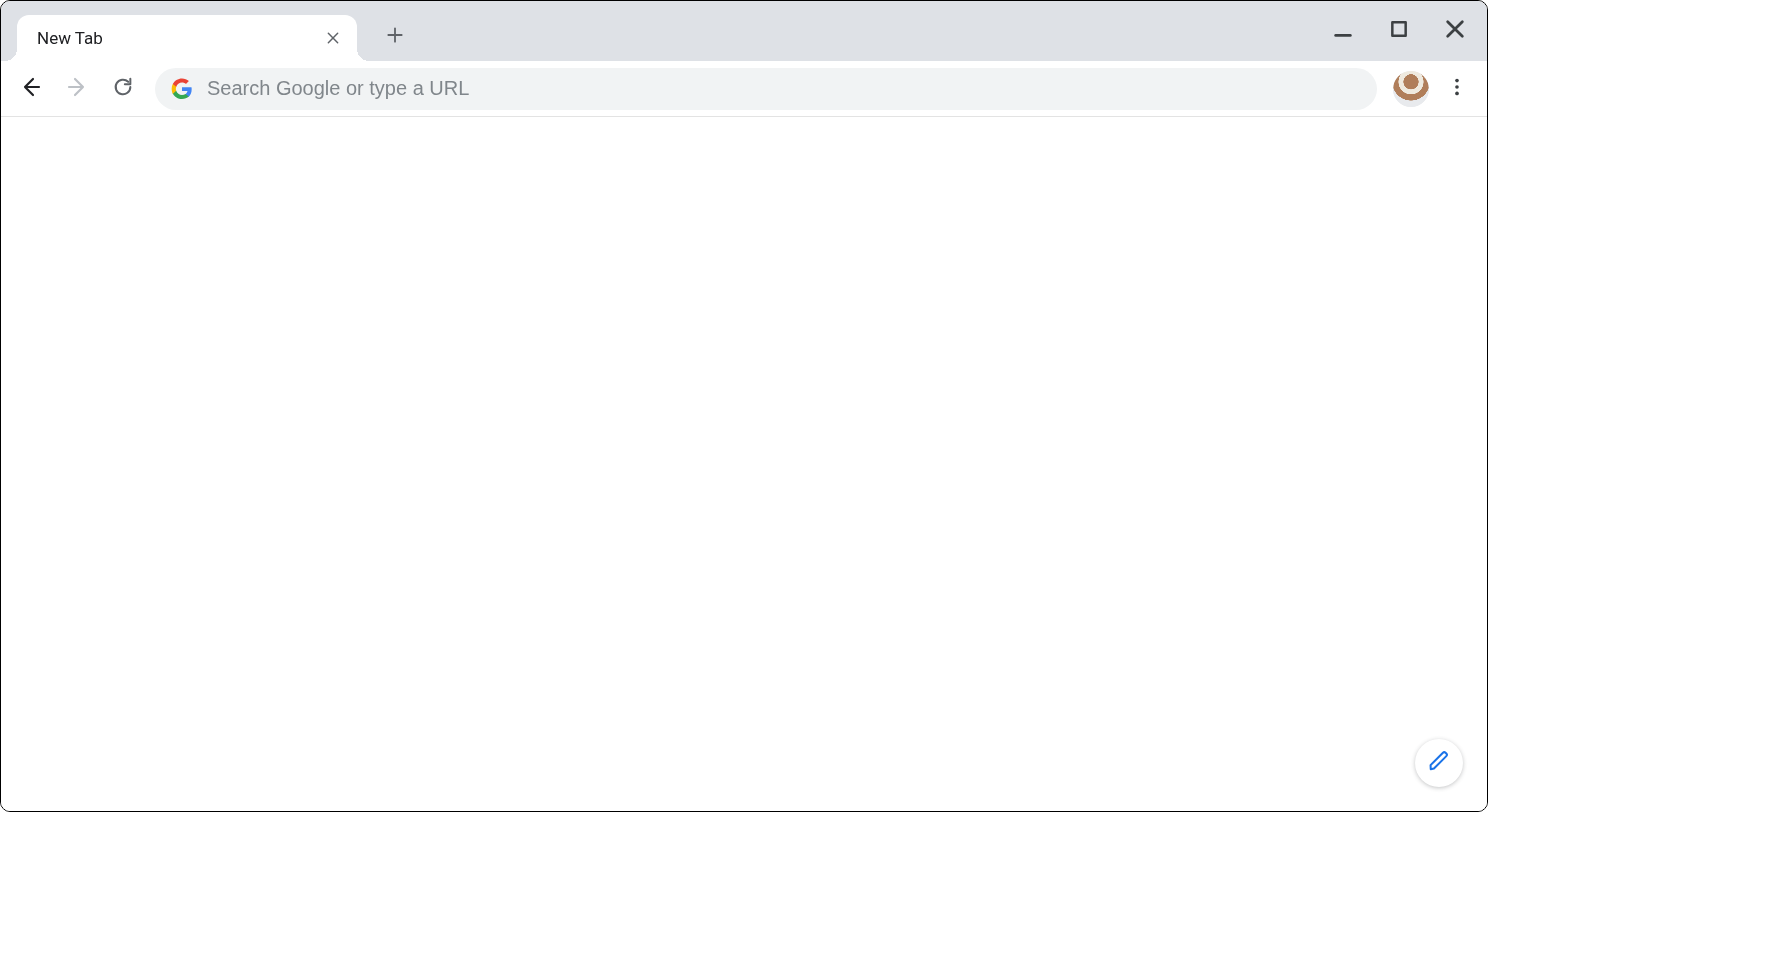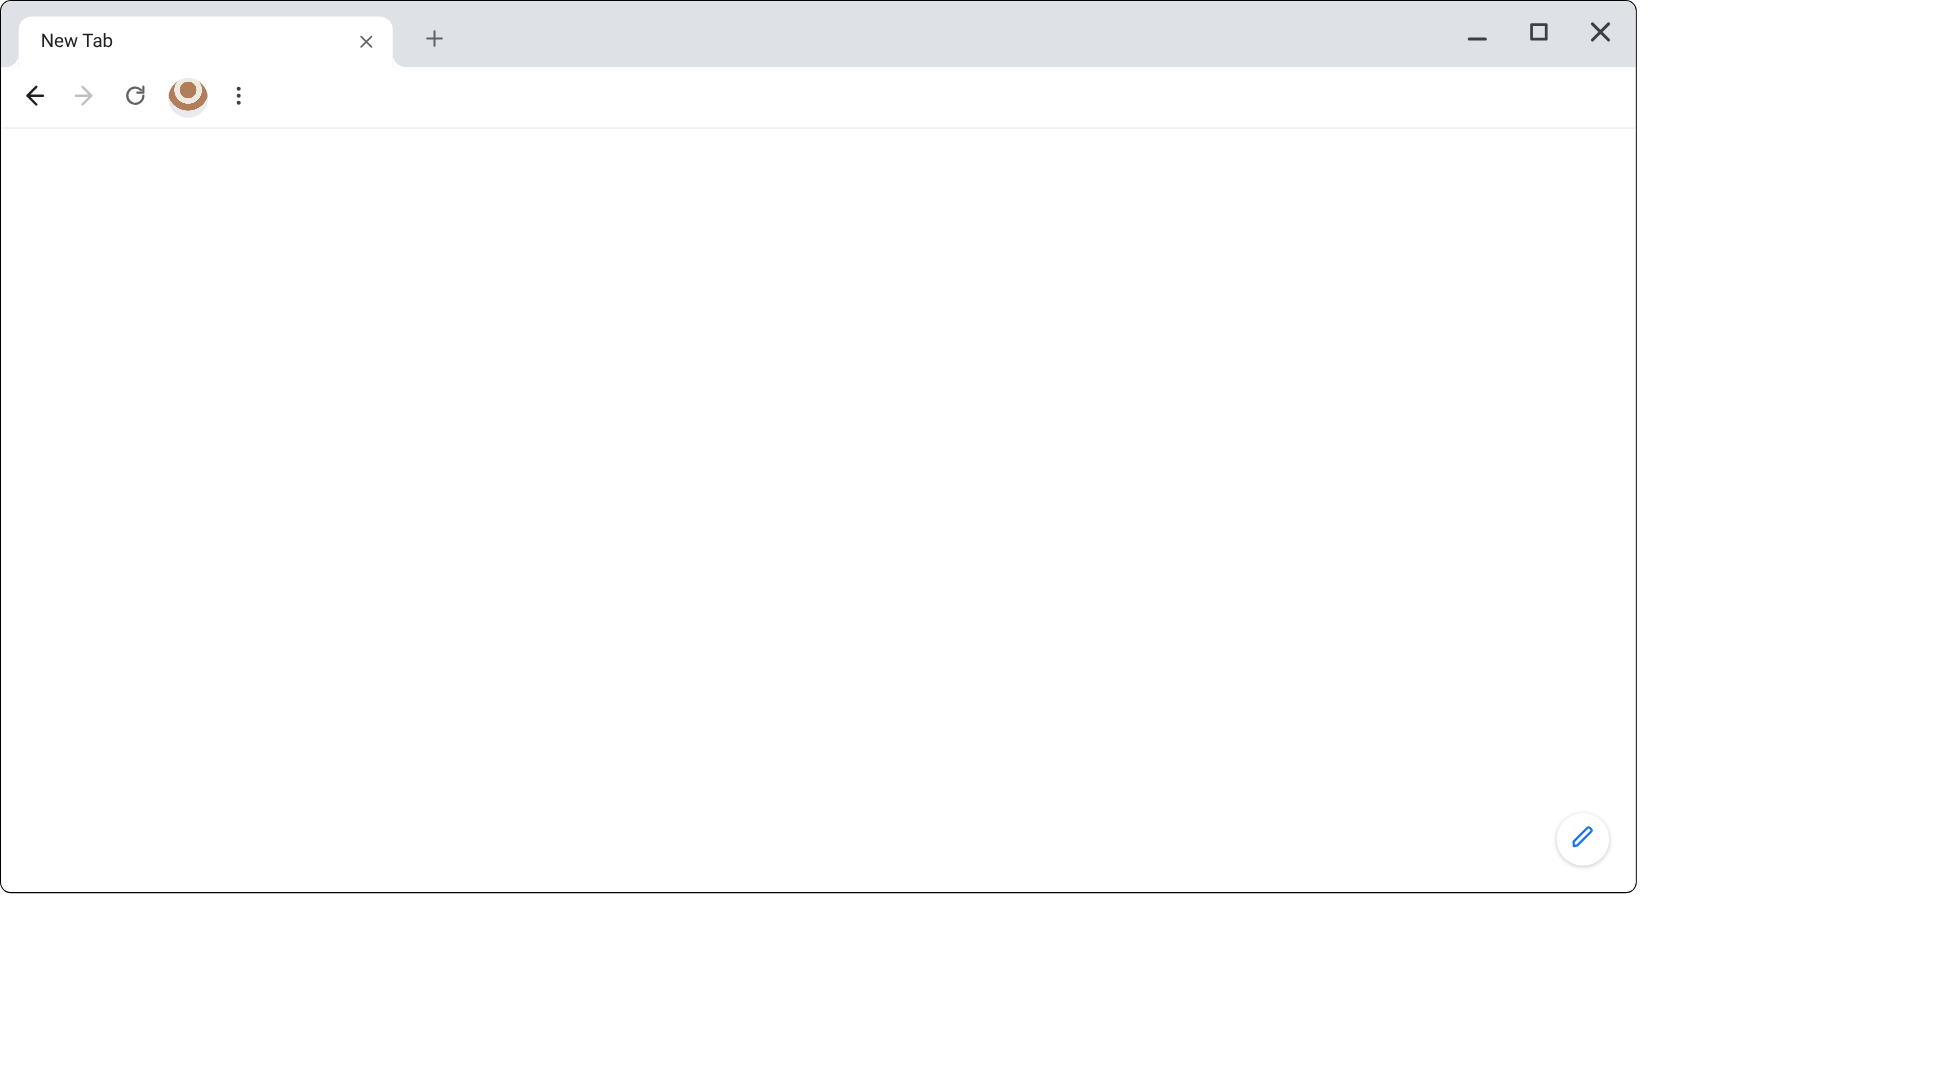--- a/index.html
+++ b/index.html
@@ -263,20 +263,31 @@
 
     <div class="nav-btn">
       <span>
         <svg viewBox="0 0 24 24" width="22" height="22">
           <path class="stroke" d="M20 12a8 8 0 1 1-2.34-5.66"></path>
           <path d="M20 3v6h-6" class="stroke"></path>
         </svg>
       </span>
     </div>
 
+    <div class="omnibox">
+      <span class="google-g-icon">
+        <svg viewBox="0 0 48 48" width="22" height="22">
+          <path fill="#4285F4" d="M45.1 24.5c0-1.6-.1-3.1-.4-4.5H24v8.5h11.9c-.5 2.8-2.1 5.2-4.5 6.8v5.6h7.3c4.3-3.9 6.4-9.7 6.4-16.4z"></path>
+          <path fill="#34A853" d="M24 46c6.1 0 11.2-2 14.9-5.5l-7.3-5.6c-2 1.4-4.6 2.2-7.6 2.2-5.9 0-10.8-4-12.6-9.3H3.9v5.8C7.6 41 15.2 46 24 46z"></path>
+          <path fill="#FBBC05" d="M11.4 27.8c-.5-1.4-.8-2.9-.8-4.4s.3-3 .8-4.4v-5.8H3.9C2.3 16.5 1.4 20.1 1.4 24s.9 7.5 2.5 10.8l7.5-7z"></path>
+          <path fill="#EA4335" d="M24 9.7c3.3 0 6.3 1.1 8.6 3.4l6.4-6.4C34.9 3 29.8 1 24 1 15.2 1 7.6 6 3.9 13.2l7.5 5.8C13.2 13.7 18.1 9.7 24 9.7z"></path>
+        </svg>
+      </span>
+      <input class="omnibox-input" placeholder="Search Google or type a URL" value="" style="">
+    </div>
 
     <div class="profile-btn">
       <span class="profile-avatar"></span>
     </div>
 
     <div class="kebab-btn">
       <span>
         <svg viewBox="0 0 24 24" width="22" height="22">
           <circle cx="12" cy="5" r="2" fill="currentColor"></circle>
           <circle cx="12" cy="12" r="2" fill="currentColor"></circle>

